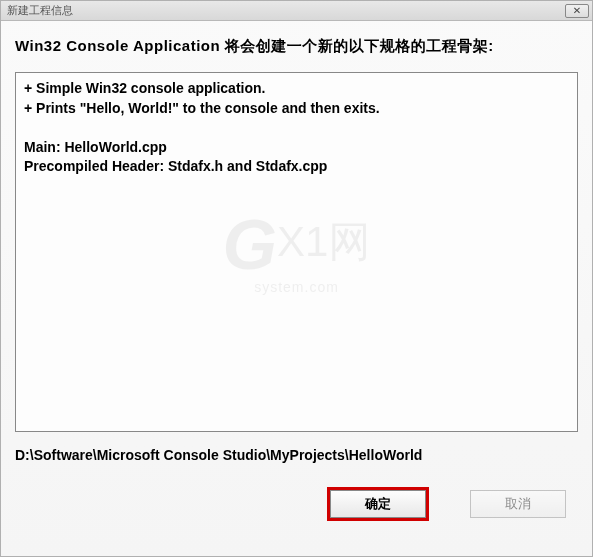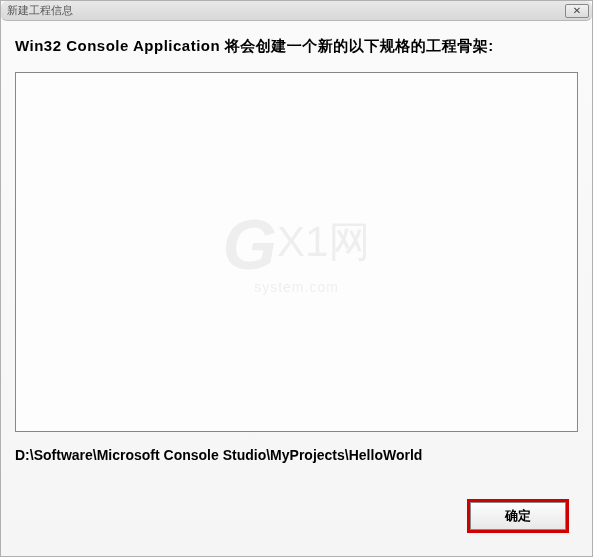--- a/index.html
+++ b/index.html
@@ -25,21 +25,20 @@
     .titlebar {
       height: 20px;
       background: linear-gradient(to bottom, #e8e8e8, #d8d8d8);
       border-bottom: 1px solid #b8b8b8;
       display: flex;
       align-items: center;
       justify-content: space-between;
       padding: 0 3px 0 6px;
       font-size: 11px;
       color: #555;
-      border-radius: 6px;
     }
     .close-btn {
       width: 24px;
       height: 14px;
       background: linear-gradient(to bottom, #f0f0f0, #dcdcdc);
       border: 1px solid #888;
       border-radius: 2px;
       display: flex;
       align-items: center;
       justify-content: center;
@@ -101,21 +100,21 @@
       letter-spacing: 1px;
     }
     .dir-section {
       margin-top: 14px;
       font-size: 14px;
       font-weight: bold;
       color: #000;
       line-height: 1.4;
     }
     .button-row {
-      margin-top: 36px;
+      margin-top: 24px;
       display: flex;
       justify-content: flex-end;
       gap: 44px;
       padding-right: 12px;
       padding-bottom: 10px;
     }
     .btn {
       min-width: 96px;
       height: 28px;
       background: linear-gradient(to bottom, #fdfdfd, #e8e8e8);
@@ -144,23 +143,28 @@
   <div class="titlebar">
     <span>新建工程信息</span>
     <div class="close-btn">
       <span>✕</span>
     </div>
   </div>
 
   <div class="content">
     <div class="heading">Win32 Console Application 将会创建一个新的以下规格的工程骨架:</div>
 
-    <div class="info-box"><div class="watermark"><span class="g">G</span><span>X1网</span><span class="sub">system.com</span></div></div>
+    <div class="info-box"><span>+ Simple Win32 console application.
++ Prints "Hello, World!" to the console and then exits.
+
+Main: HelloWorld.cpp
+Precompiled Header: Stdafx.h and Stdafx.cpp</span><div class="watermark"><span class="g">G</span><span>X1网</span><span class="sub">system.com</span></div></div>
 
     <div class="dir-section">
       <div>D:\Software\Microsoft Console Studio\MyProjects\HelloWorld</div>
     </div>
 
     <div class="button-row">
       <button class="btn btn-ok">确定</button>
+      <button class="btn btn-cancel">取消</button>
     </div>
   </div>
 </div>
 
 </body></html>

